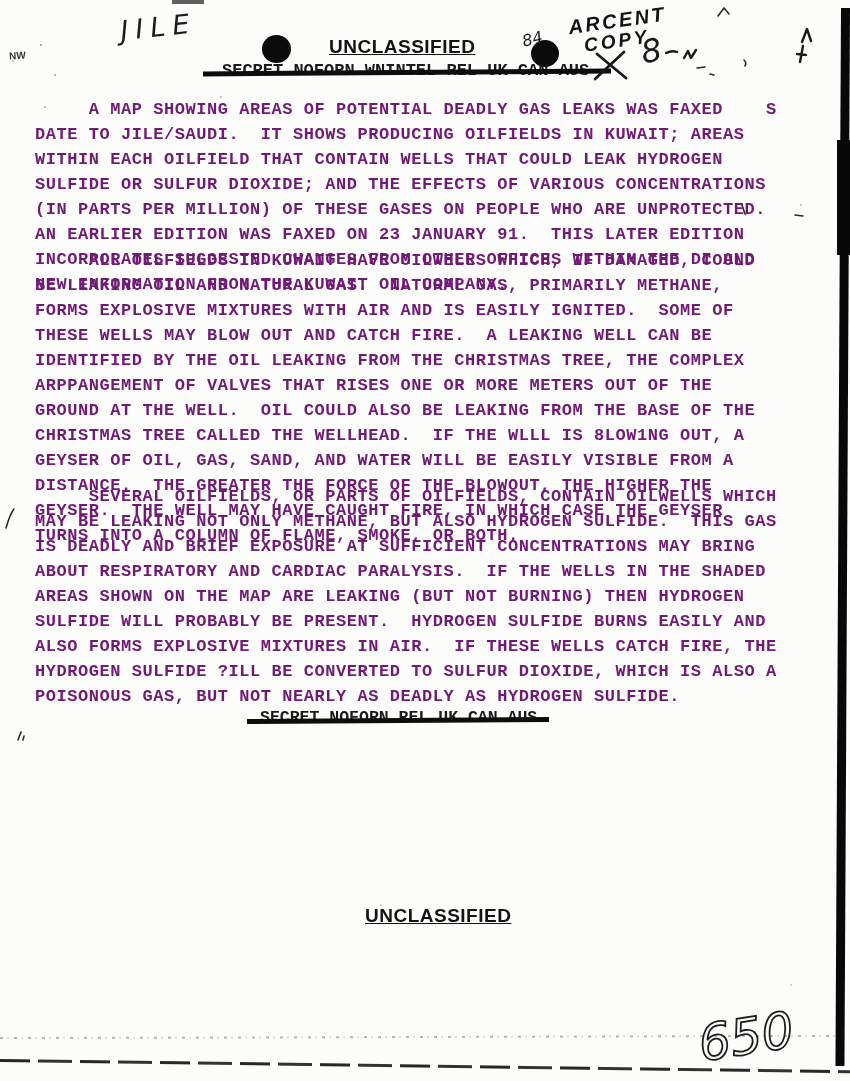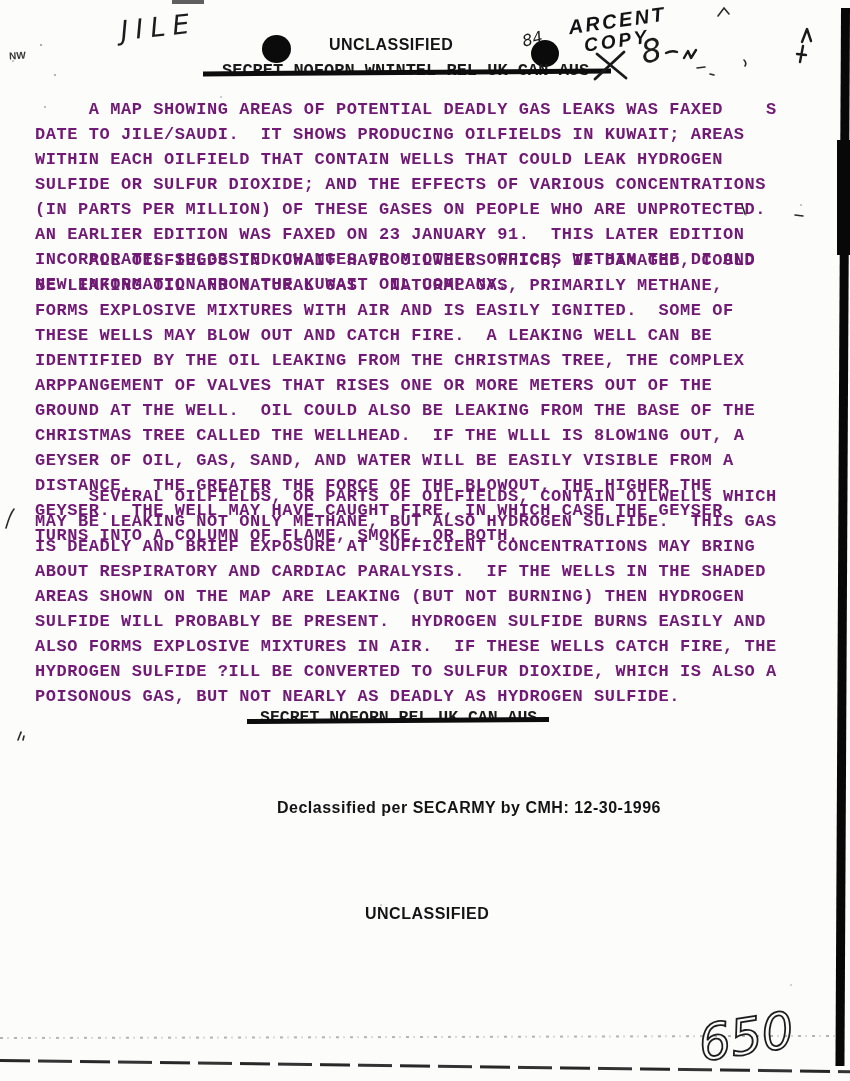--- a/index.html
+++ b/index.html
@@ -11,21 +11,21 @@
   
   .para{
     position:absolute;left:35px;white-space:pre;
     font-family:"Liberation Mono",monospace;
     font-size:17px;font-weight:700;line-height:25px;letter-spacing:0.55px;
     color:#701a75;
   }
   
   .stamp{
     position:absolute;font-family:"Liberation Sans",sans-serif;
-    font-weight:bold;font-size:16px;letter-spacing:0.5px;color:#141414;
+    font-weight:bold;font-size:19px;letter-spacing:0.5px;color:#141414;text-decoration:underline;
   }
   
   .strike-wrap{position:absolute;}
   .strike-text{
     font-family:"Liberation Mono",monospace;font-weight:700;color:#1a1a1a;
     white-space:pre;display:inline-block;
   }
   .strike-bar{position:absolute;background:#0d0d0d;}
   .punch-dot{position:absolute;background:#0b0b0b;border-radius:50%;}
   .right-bar{
@@ -122,21 +122,20 @@
 SULFIDE WILL PROBABLY BE PRESENT.  HYDROGEN SULFIDE BURNS EASILY AND
 ALSO FORMS EXPLOSIVE MIXTURES IN AIR.  IF THESE WELLS CATCH FIRE, THE
 HYDROGEN SULFIDE ?ILL BE CONVERTED TO SULFUR DIOXIDE, WHICH IS ALSO A
 POISONOUS GAS, BUT NOT NEARLY AS DEADLY AS HYDROGEN SULFIDE.</div>
 
   <div class="strike-wrap" style="left:247px;top:708px;width:310px;height:24px;">
     <span class="strike-text" style="margin-left:13px;font-size:16.5px;letter-spacing:0;">SECRET NOFORN REL UK CAN AUS</span>
     <div class="strike-bar" style="left:0;top:10px;width:302px;height:4.5px;transform:rotate(-0.4deg);"></div>
   </div>
 
-  <div class="stamp" style="left:277px;top:799px;">Declassified per SECARMY by CMH: 12-30-1996</div>
   <div class="stamp" style="left:365px;top:905px;">UNCLASSIFIED</div>
 
   <div class="speckle-line"></div>
   <div class="dashed-line"></div>
 
   <svg class="hw-svg" width="850" height="1081" viewBox="0 0 850 1081">
 
     <text class="hw-print" x="120" y="36" font-size="27" letter-spacing="7" transform="rotate(-6 160 24)">JILE</text>
 
     <text class="hw-bold" x="568" y="27" font-size="20" letter-spacing="2.5" transform="rotate(-8 620 20)">ARCENT</text>

